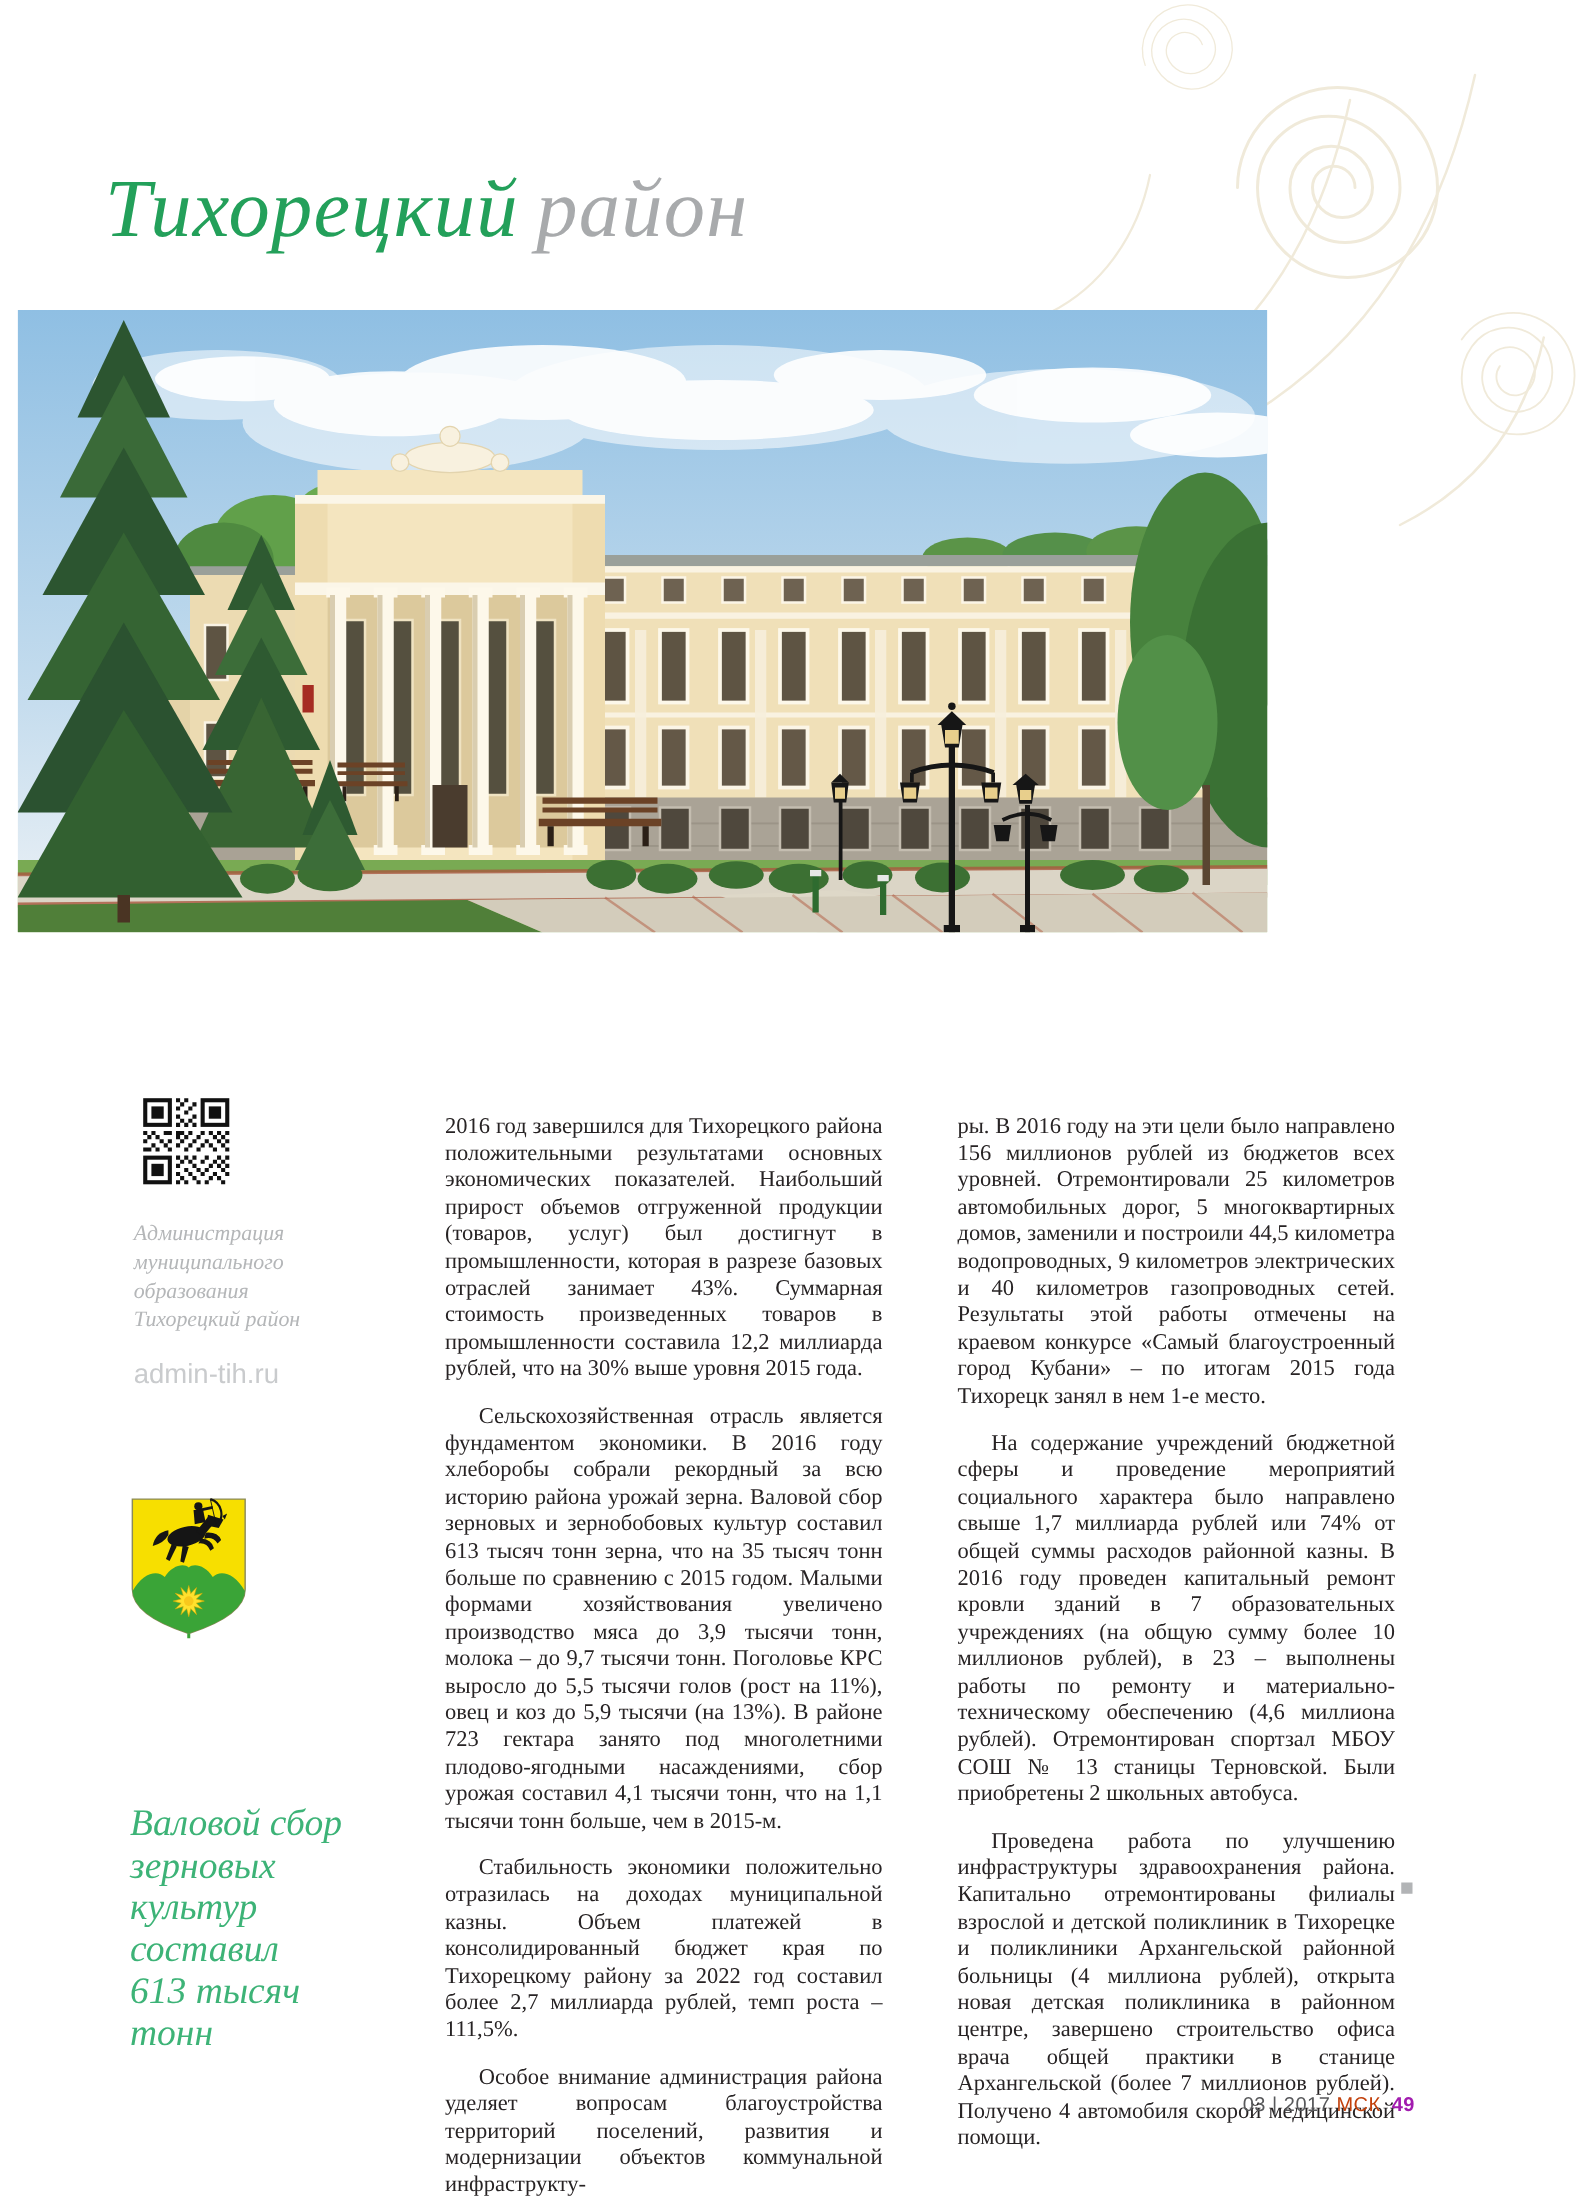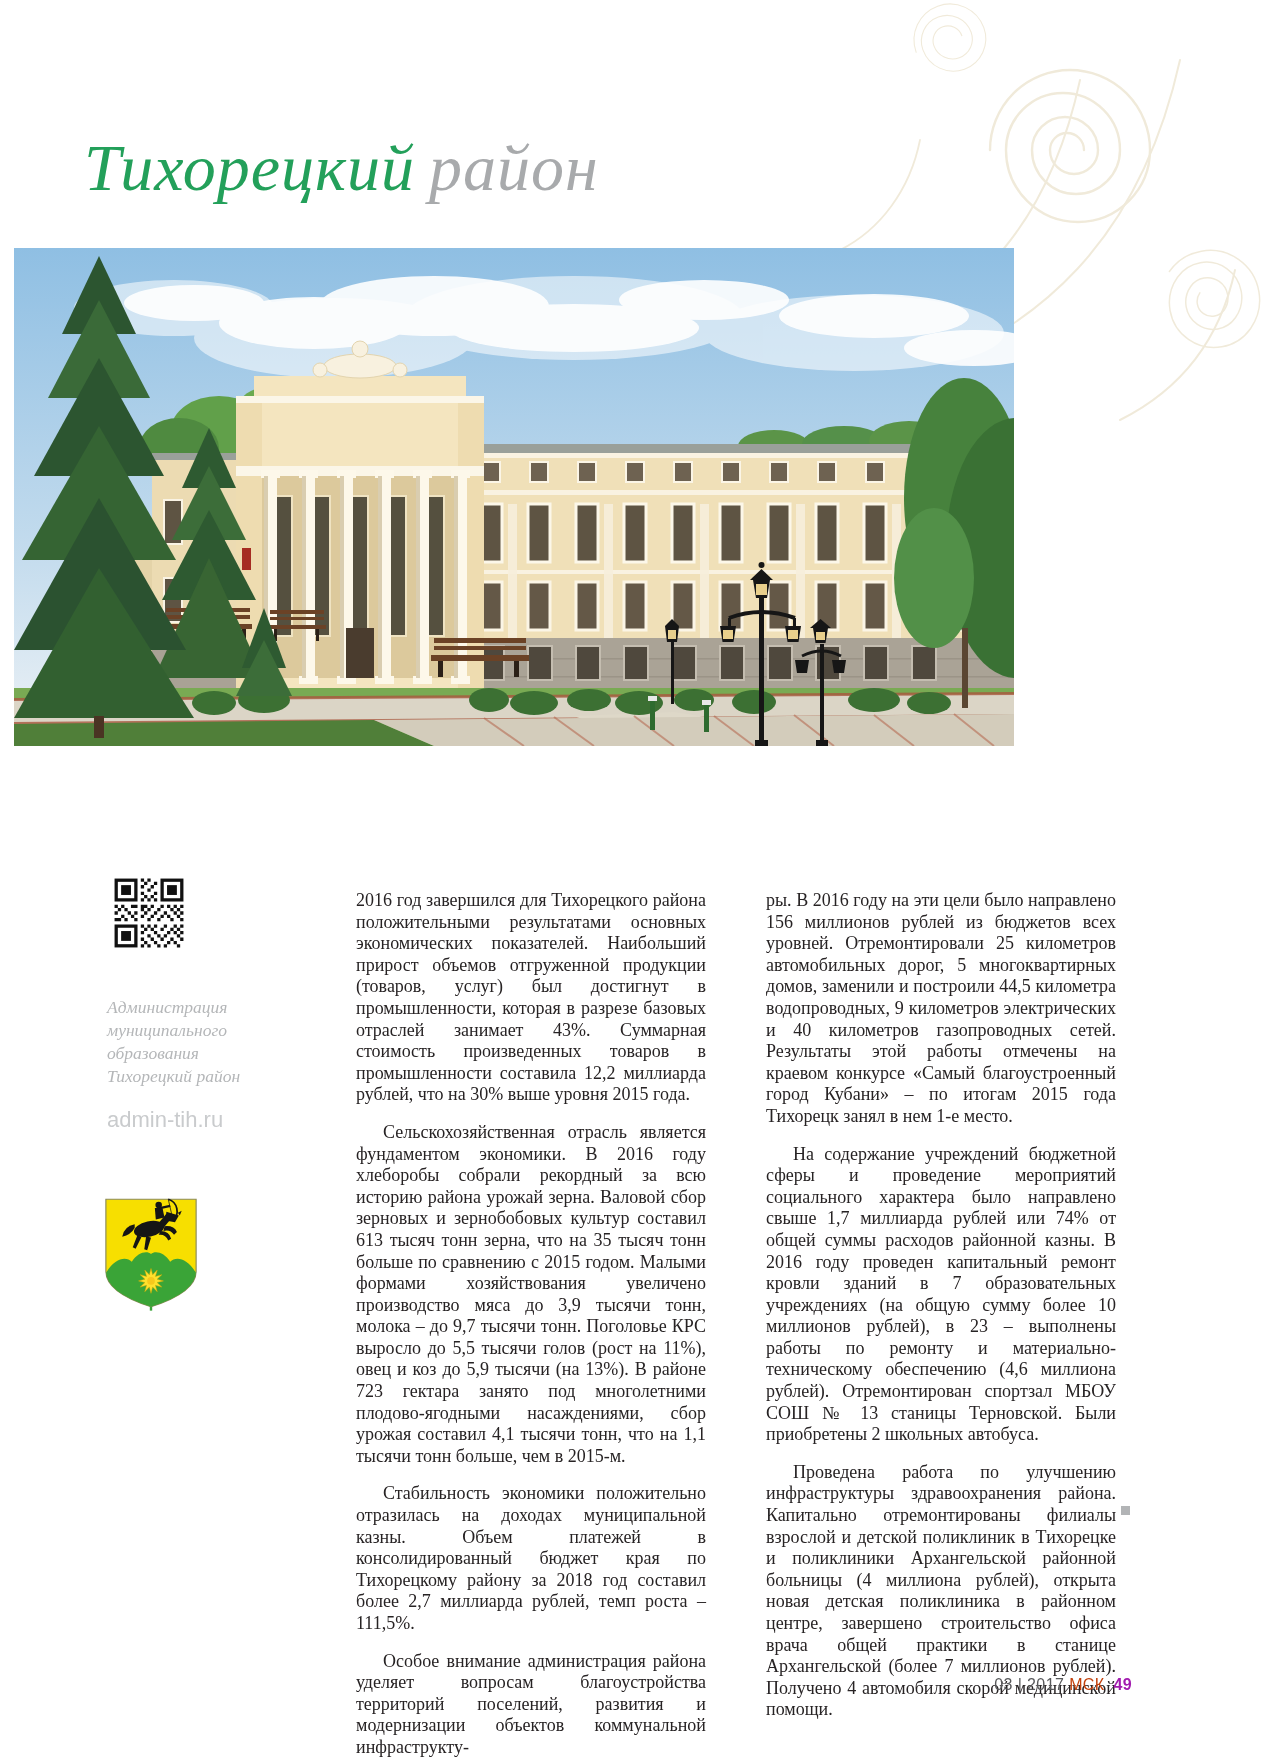--- a/index.html
+++ b/index.html
@@ -15,21 +15,21 @@
          font-family:"Liberation Serif",serif;}
   .title .t-green{color:#23a05a;}
   .title .t-gray{color:#a8aaac;margin-left:14px;}
 
   
   .photo{position:absolute;left:14px;top:248px;width:1000px;height:498px;overflow:hidden;}
   .photo svg{display:block;}
 
   
   .qr{position:absolute;left:108px;top:872px;width:82px;height:82px;}
-  .caption{position:absolute;left:107px;top:996px;width:220px;
+  .caption{position:absolute;left:107px;top:975px;width:220px;
            font-style:italic;font-size:17.5px;line-height:23px;color:#b4b6b8;}
   .caption .url{font-style:normal;font-family:"Liberation Sans",sans-serif;
                 font-size:22px;color:#c9cbcd;margin-top:20px;}
   .coat{position:absolute;left:103px;top:1196px;width:96px;height:116px;}
   .callout{position:absolute;left:104px;top:1442px;width:230px;
            font-style:italic;font-size:30px;line-height:33.5px;color:#3db377;}
 
   
   .col{position:absolute;top:874px;width:382px;text-align:justify;
        font-size:18px;line-height:21.6px;color:#272324;}
@@ -405,25 +405,33 @@
         <circle cx="58" cy="9" r="3.4"></circle>
         <polygon points="54,12 62,12 64,22 55,24"></polygon>
         <rect x="59" y="11" width="11" height="2.4" transform="rotate(-12 59 11)"></rect>
       </g>
       <path d="M68,3 A13,13 0 0 1 73,25" stroke="#151515" stroke-width="1.8" fill="none"></path>
       <path d="M68,3 L73,25" stroke="#151515" stroke-width="0.8"></path>
       <path d="M50,115 l0,4" stroke="#3aa437" stroke-width="2.5"></path>
     </svg>
   </div>
 
+  <aside class="callout">
+    <div>Валовой сбор</div>
+    <div>зерновых</div>
+    <div>культур</div>
+    <div>составил</div>
+    <div>613 тысяч</div>
+    <div>тонн</div>
+  </aside>
 
   <div class="col col-1">
     <p>2016 год завершился для Тихорецкого района положительными результатами основных экономических показателей. Наибольший прирост объемов отгруженной продукции (товаров, услуг) был достигнут в промышленности, которая в разрезе базовых отраслей занимает 43%. Суммарная стоимость произведенных товаров в промышленности составила 12,2 миллиарда рублей, что на 30% выше уровня 2015 года.</p>
     <p class="ind">Сельскохозяйственная отрасль является фундаментом экономики. В 2016 году хлеборобы собрали рекордный за всю историю района урожай зерна. Валовой сбор зерновых и зернобобовых культур составил 613 тысяч тонн зерна, что на 35 тысяч тонн больше по сравнению с 2015 годом. Малыми формами хозяйствования увеличено производство мяса до 3,9 тысячи тонн, молока – до 9,7 тысячи тонн. Поголовье КРС выросло до 5,5 тысячи голов (рост на 11%), овец и коз до 5,9 тысячи (на 13%). В районе 723 гектара занято под многолетними плодово-ягодными насаждениями, сбор урожая составил 4,1 тысячи тонн, что на 1,1 тысячи тонн больше, чем в 2015-м.</p>
-    <p class="ind">Стабильность экономики положительно отразилась на доходах муниципальной казны. Объем платежей в консолидированный бюджет края по Тихорецкому району за 2018 год составил более 2,7 миллиарда рублей, темп роста – 111,5%.</p>
+    <p class="ind">Стабильность экономики положительно отразилась на доходах муниципальной казны. Объем платежей в консолидированный бюджет края по Тихорецкому району за 2022 год составил более 2,7 миллиарда рублей, темп роста – 111,5%.</p>
     <p class="ind">Особое внимание администрация района уделяет вопросам благоустройства территорий поселений, развития и модернизации объектов коммунальной инфраструкту-</p>
   </div>
   <div class="col col-2">
     <p>ры. В 2016 году на эти цели было направлено 156 миллионов рублей из бюджетов всех уровней. Отремонтировали 25 километров автомобильных дорог, 5 многоквартирных домов, заменили и построили 44,5 километра водопроводных, 9 километров электрических и 40 километров газопроводных сетей. Результаты этой работы отмечены на краевом конкурсе «Самый благоустроенный город Кубани» – по итогам 2015 года Тихорецк занял в нем 1-е место.</p>
     <p class="ind">На содержание учреждений бюджетной сферы и проведение мероприятий социального характера было направлено свыше 1,7 миллиарда рублей или 74% от общей суммы расходов районной казны. В 2016 году проведен капитальный ремонт кровли зданий в 7 образовательных учреждениях (на общую сумму более 10 миллионов рублей), в 23 – выполнены работы по ремонту и материально-техническому обеспечению (4,6 миллиона рублей). Отремонтирован спортзал МБОУ СОШ № 13 станицы Терновской. Были приобретены 2 школьных автобуса.</p>
     <p class="ind">Проведена работа по улучшению инфраструктуры здравоохранения района. Капитально отремонтированы филиалы взрослой и детской поликлиник в Тихорецке и поликлиники Архангельской районной больницы (4 миллиона рублей), открыта новая детская поликлиника в районном центре, завершено строительство офиса врача общей практики в станице Архангельской (более 7 миллионов рублей). Получено 4 автомобиля скорой медицинской помощи.</p>
   </div>
   <div class="endmark"></div>
 
   <div class="footer">

